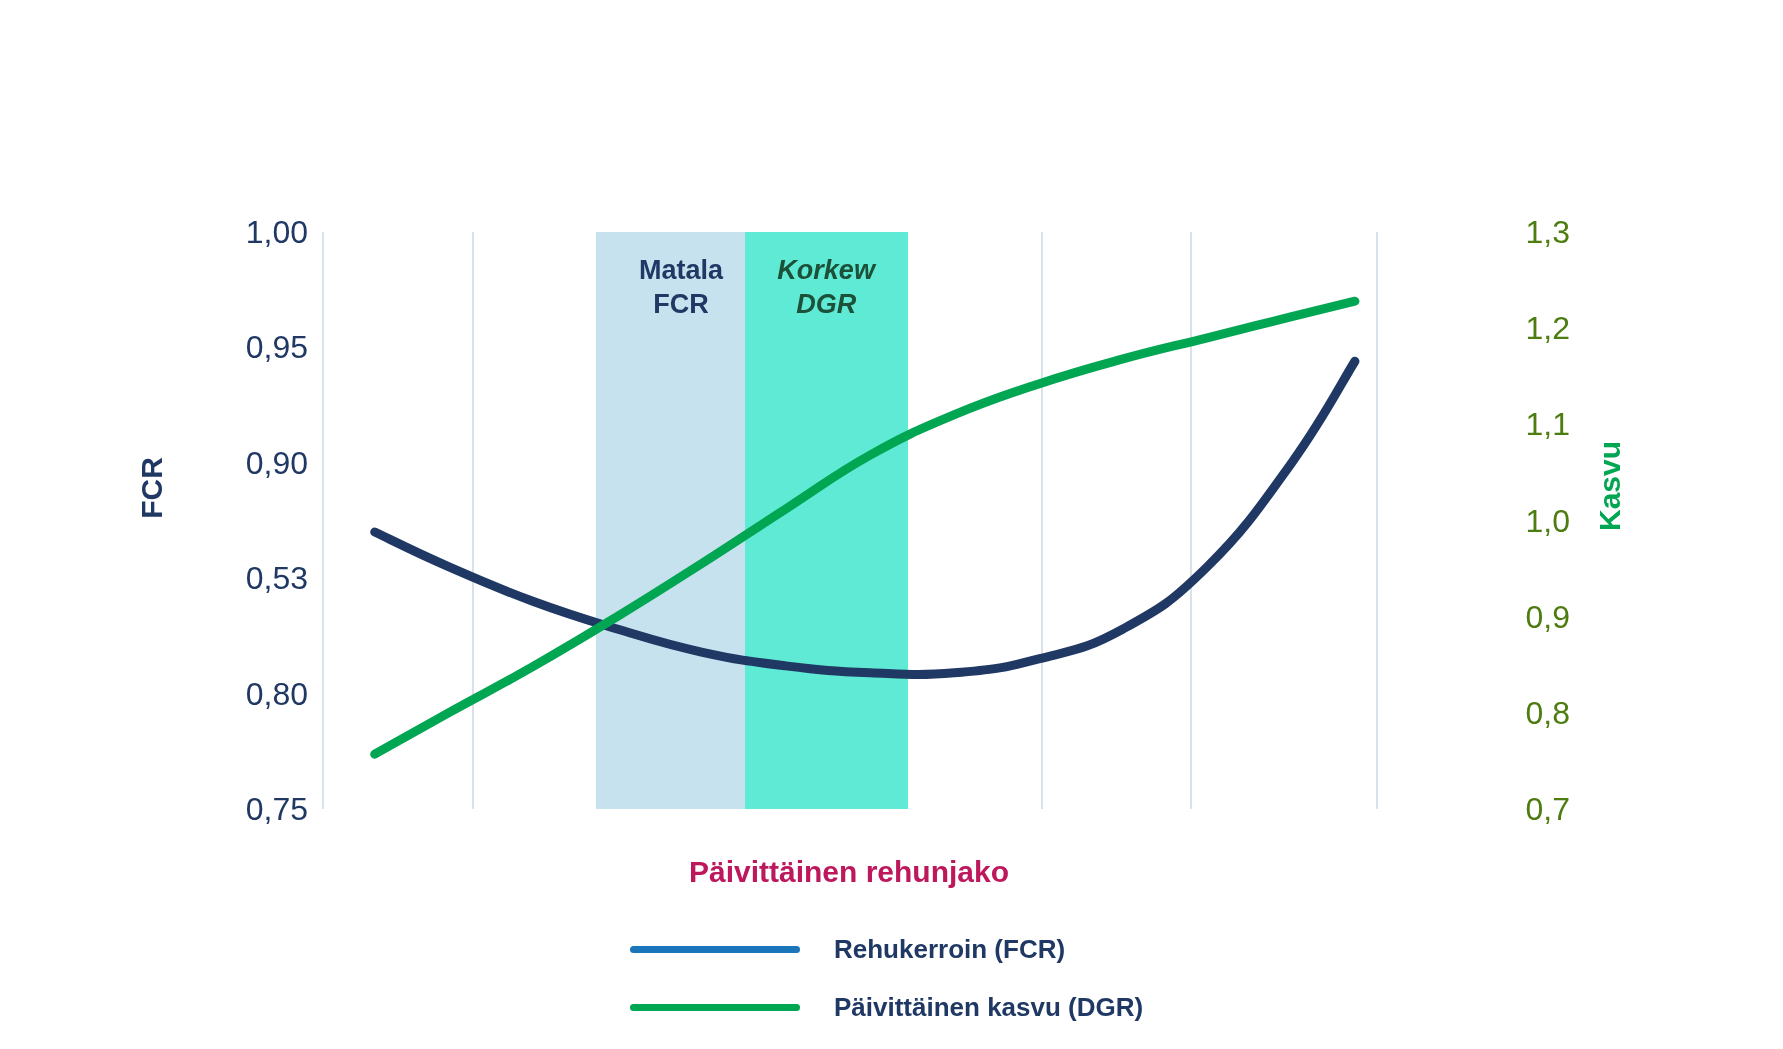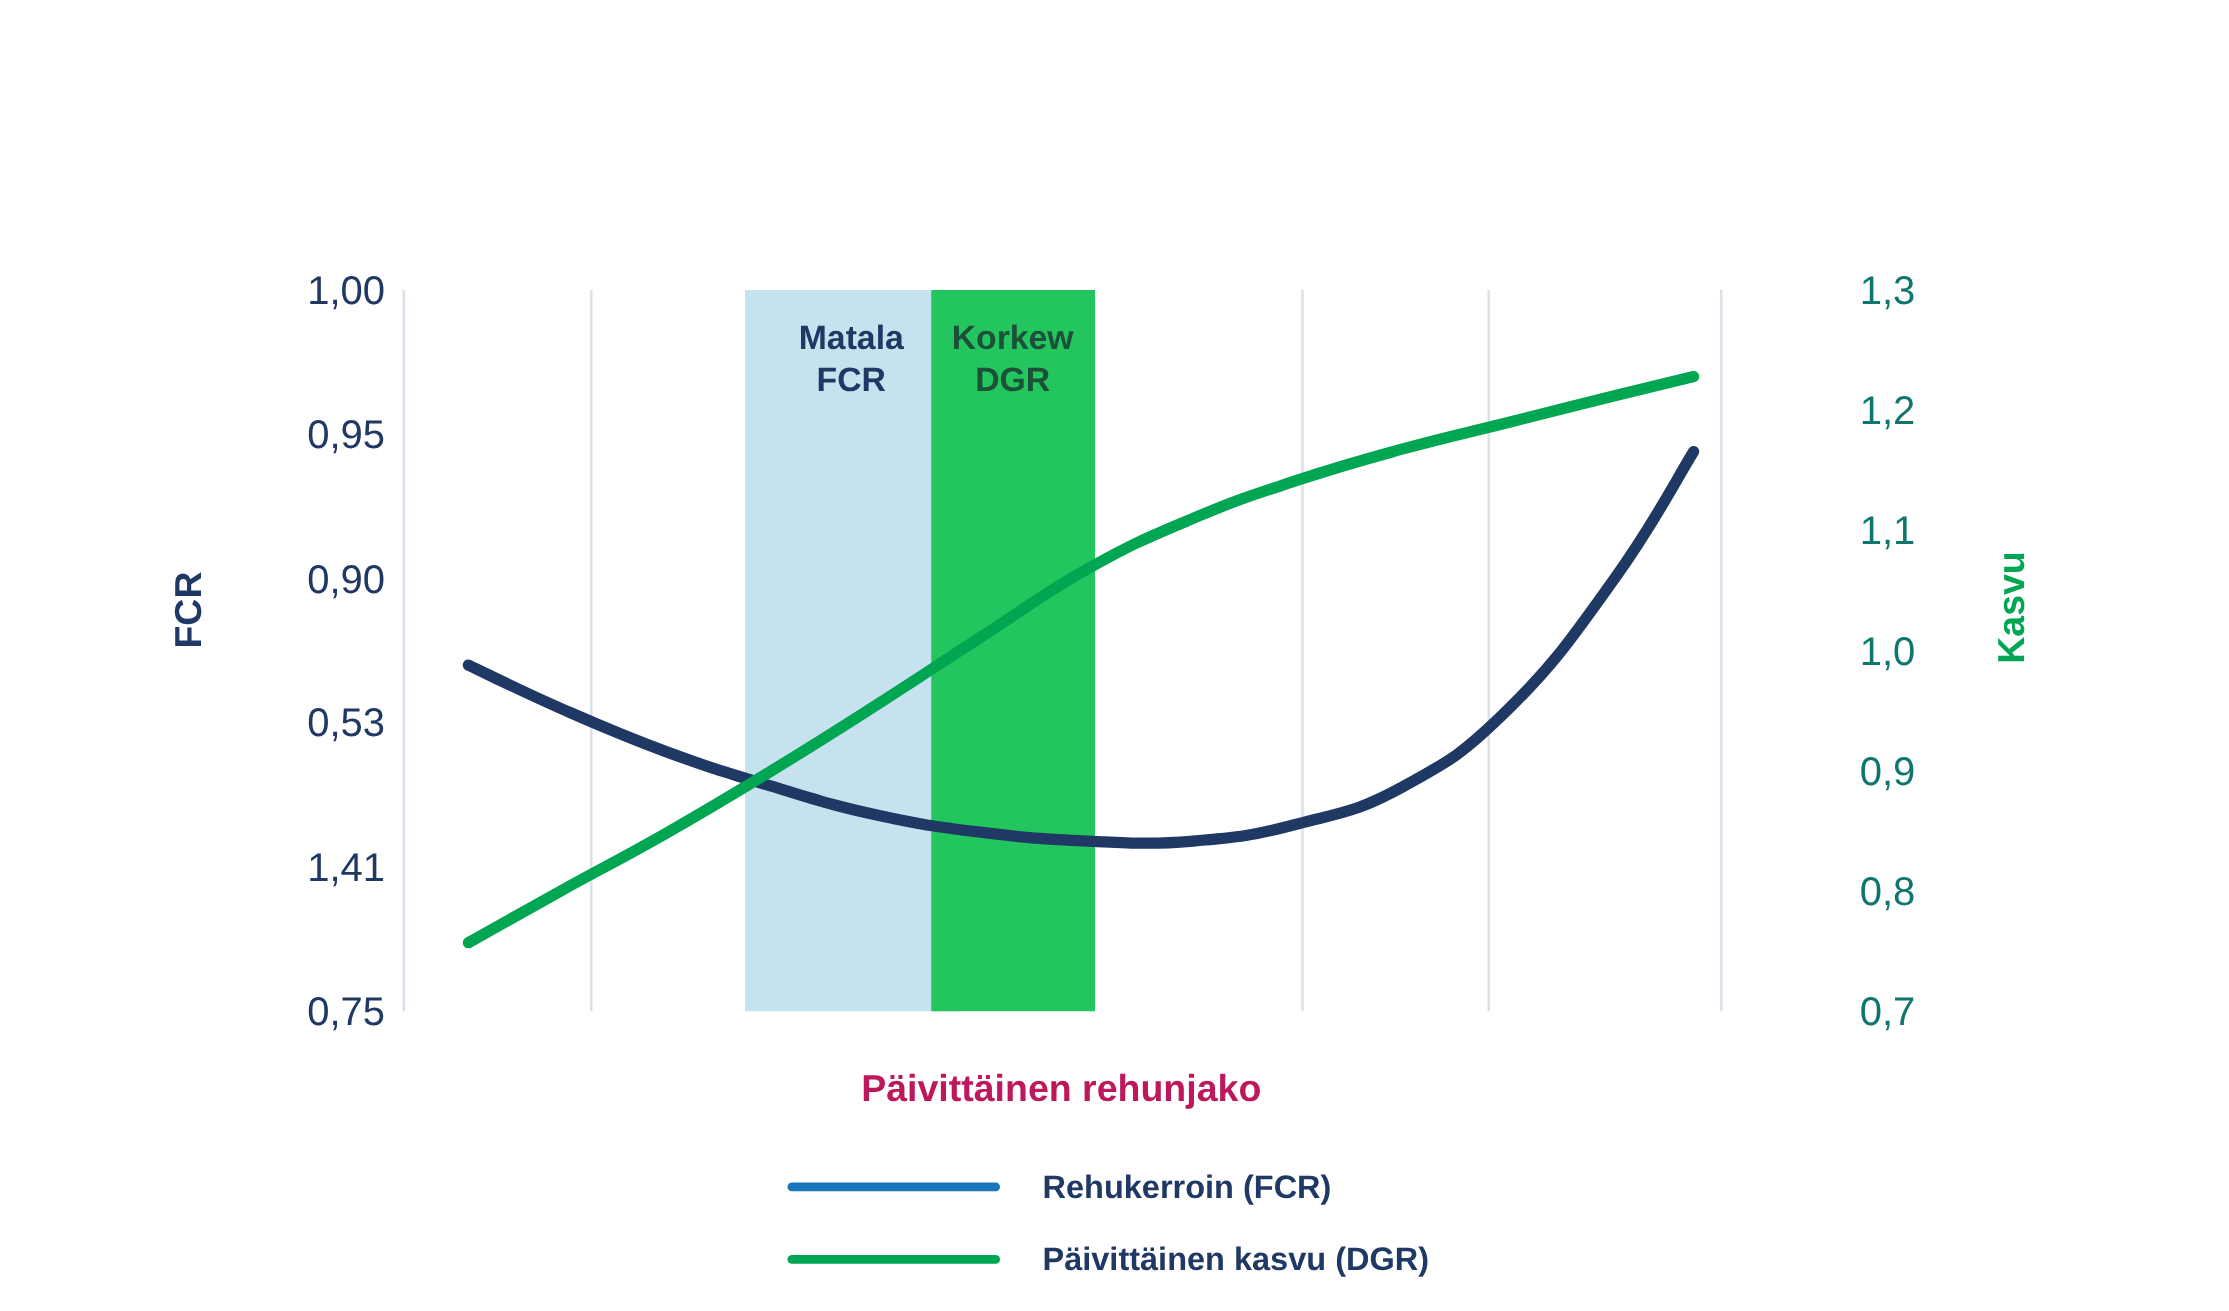--- a/index.html
+++ b/index.html
@@ -93,21 +93,21 @@
 
   .tick {
     position: absolute;
     width: 100%;
     font-size: 32px;
     font-weight: normal;
     line-height: 1;
     transform: translateY(-50%);
   }
   .axis-left-ticks  .tick { text-align: right; color: #1F3864; }
-  .axis-right-ticks .tick { text-align: center;  color: #0f766e; }
+  .axis-right-ticks .tick { text-align: right;  color: #4d7c0f; }
 
   .axis-title-rot {
     position: absolute;
     font-size: 30px;
     font-weight: bold;
     white-space: nowrap;
   }
   .axis-title-left {
     left: 152px;
     top: 488px;
@@ -165,21 +165,21 @@
 <body>
 
 <div class="chart-root">
 
 
   <div class="axis-left-ticks">
     <div class="tick" style="top:0%">1,00</div>
     <div class="tick" style="top:20%">0,95</div>
     <div class="tick" style="top:40%">0,90</div>
     <div class="tick" style="top:60%">0,53</div>
-    <div class="tick" style="top:80%">1,41</div>
+    <div class="tick" style="top:80%">0,80</div>
     <div class="tick" style="top:100%">0,75</div>
   </div>
   <div class="axis-title-rot axis-title-left">FCR</div>
 
   <div class="axis-right-ticks">
     <div class="tick" style="top:0%">1,3</div>
     <div class="tick" style="top:16.667%">1,2</div>
     <div class="tick" style="top:33.333%">1,1</div>
     <div class="tick" style="top:50%">1,0</div>
     <div class="tick" style="top:66.667%">0,9</div>
@@ -192,21 +192,21 @@
     <div class="gridline" id="grid-0" style="left: 0px;"></div>
     <div class="gridline" id="grid-1" style="left: 149.668px;"></div>
     <div class="gridline" id="grid-2" style="left: 718.828px;"></div>
     <div class="gridline" id="grid-3" style="left: 868.496px;"></div>
     <div class="gridline" id="grid-4" style="left: 1054px;"></div>
 
     <div class="band band-low-fcr" id="band-0" style="left: 274.04px; width: 170px; background: rgb(199, 226, 239);">
       <div class="band-label band-label-low-fcr" style="color: rgb(31, 56, 100);">Matala
 FCR</div>
     </div>
-    <div class="band band-high-dgr" id="band-1" style="left: 422.654px; width: 131px; background: #22c55e;">
+    <div class="band band-high-dgr" id="band-1" style="left: 422.654px; width: 163px; background: #5eead4; font-style: italic;">
       <div class="band-label band-label-high-dgr" style="color: rgb(28, 80, 56);">Korkew
 DGR</div>
     </div>
 
     <svg class="curves" id="curves-svg" viewBox="0 0 1054 577" preserveAspectRatio="none">
         <path d="M 52.70 300.04 C 68.93 307.66, 91.70 319.43, 126.48 334.66 C 161.26 349.89, 173.70 355.57, 210.80 369.28 C 247.90 382.99, 258.02 385.81, 295.12 396.98 C 332.22 408.15, 342.34 411.93, 379.44 420.06 C 416.54 428.18, 426.66 429.33, 463.76 433.90 C 500.86 438.47, 510.98 439.30, 548.08 440.83 C 585.18 442.35, 595.30 443.87, 632.40 440.83 C 669.50 437.78, 679.62 436.63, 716.72 426.98 C 753.82 417.33, 763.94 417.29, 801.04 396.98 C 838.14 376.67, 848.26 371.22, 885.36 334.66 C 922.46 298.10, 937.22 275.99, 969.68 230.80 C 1002.14 185.61, 1019.01 151.59, 1032.92 129.25" fill="none" stroke="#1F3864" stroke-width="9" stroke-linecap="round" stroke-linejoin="round"></path>
         <path d="M 52.70 522.18 C 68.93 513.09, 91.70 500.09, 126.48 480.83 C 161.26 461.58, 173.70 455.83, 210.80 434.67 C 247.90 413.52, 258.02 407.30, 295.12 384.67 C 332.22 362.03, 342.34 355.47, 379.44 331.78 C 416.54 308.08, 426.66 300.87, 463.76 276.96 C 500.86 253.05, 510.98 243.84, 548.08 223.11 C 585.18 202.37, 595.30 198.37, 632.40 182.72 C 669.50 167.06, 679.62 164.21, 716.72 151.94 C 753.82 139.67, 763.94 137.10, 801.04 126.94 C 838.14 116.78, 848.26 115.09, 885.36 105.78 C 922.46 96.47, 937.22 92.67, 969.68 84.63 C 1002.14 76.59, 1019.01 72.63, 1032.92 69.24" fill="none" stroke="#00A651" stroke-width="9" stroke-linecap="round" stroke-linejoin="round"></path>
       </svg>
   </div>
 

